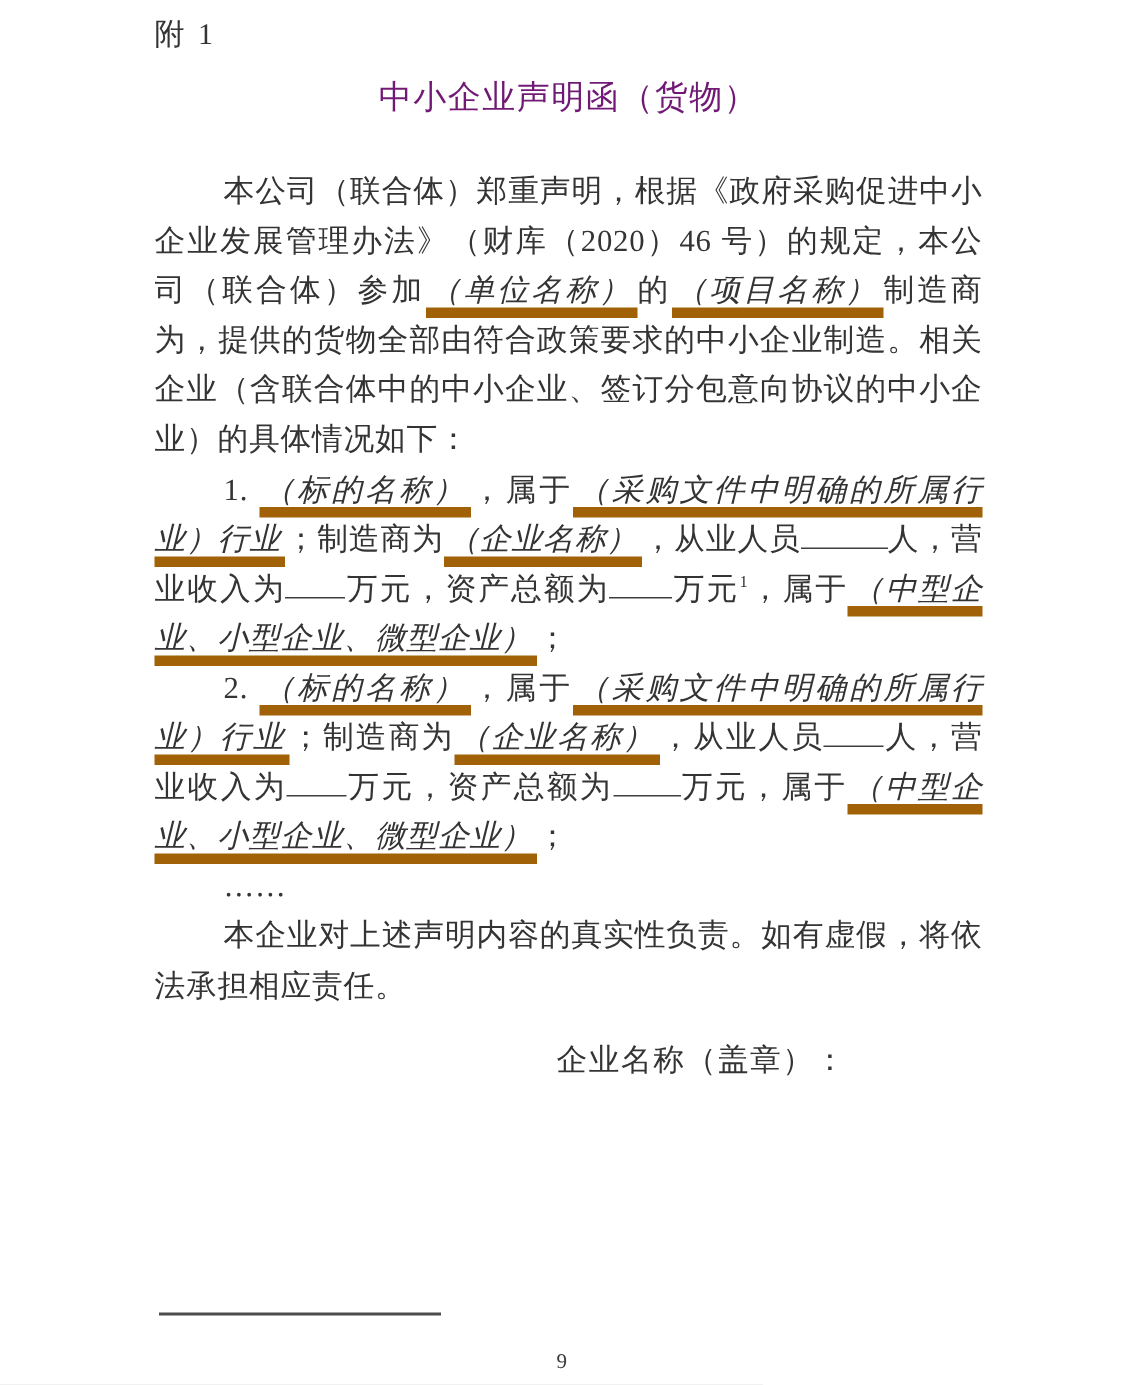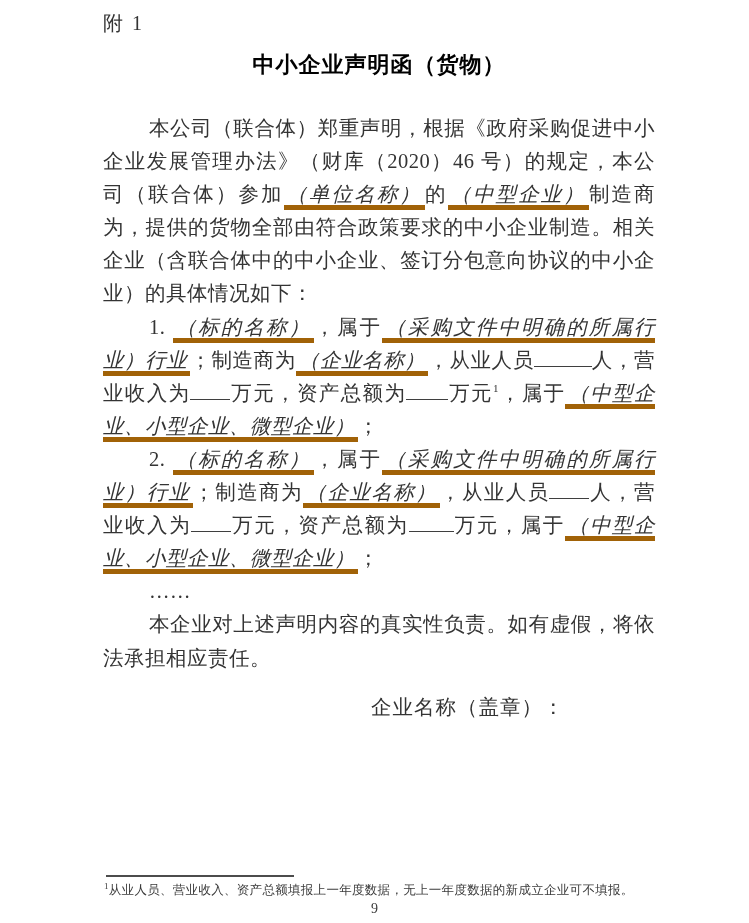--- a/index.html
+++ b/index.html
@@ -11,33 +11,33 @@
     font-family:"Liberation Serif","DejaVu Serif",serif;
     color:#343434;
   }
   .attach{
     position:absolute;left:103px;top:10px;
     font-size:20px;line-height:26px;letter-spacing:2px;
   }
   .title{
     position:absolute;left:103px;top:51px;width:552px;
     margin:0;text-align:center;
-    font-size:22px;font-weight:700;letter-spacing:1px;line-height:28px;
-    color:#000000;
+    font-size:22px;font-weight:400;letter-spacing:1px;line-height:28px;
+    color:#701a75;
   }
   .body{
     position:absolute;left:103px;top:112px;width:552px;
     font-size:20.5px;line-height:33.1px;
     text-align:justify;letter-spacing:0.5px;
   }
   .para{margin:0;text-indent:46px;}
   .run{}
   .ph{
     font-style:italic;
-    border-bottom:5px solid #a16207;
+    border-bottom:7px solid #a16207;
     padding:0 3px;
   }
   .blank{
     display:inline-block;
     height:0.88em;
     border-bottom:1px solid #3f3f3f;
   }
   .sup{
     vertical-align:super;
     font-size:11px;
@@ -64,31 +64,30 @@
 <body>
 
 <div class="page">
 
   <div class="attach">附 1</div>
 
   <h1 class="title">中小企业声明函（货物）</h1>
 
   <div class="body">
     <div id="paragraphs">
-        <p class="para"><span class="run">本公司（联合体）郑重声明，根据《政府采购促进中小企业发展管理办法》（财库（2020）46 号）的规定，本公司（联合体）参加</span><span class="ph">（单位名称）</span><span class="run">的</span><span class="ph">（中型企业）</span><span class="run">制造商为，提供的货物全部由符合政策要求的中小企业制造。相关企业（含联合体中的中小企业、签订分包意向协议的中小企业）的具体情况如下：</span></p>
+        <p class="para"><span class="run">本公司（联合体）郑重声明，根据《政府采购促进中小企业发展管理办法》（财库（2020）46 号）的规定，本公司（联合体）参加</span><span class="ph">（单位名称）</span><span class="run">的</span><span class="ph">（项目名称）</span><span class="run">制造商为，提供的货物全部由符合政策要求的中小企业制造。相关企业（含联合体中的中小企业、签订分包意向协议的中小企业）的具体情况如下：</span></p>
         <p class="para"><span class="run">1. </span><span class="ph">（标的名称）</span><span class="run">，属于</span><span class="ph">（采购文件中明确的所属行业）行业</span><span class="run">；制造商为</span><span class="ph">（企业名称）</span><span class="run">，从业人员</span><span class="blank" style="width: 58px;"></span><span class="run">人，营业收入为</span><span class="blank" style="width: 40px;"></span><span class="run">万元，资产总额为</span><span class="blank" style="width: 42px;"></span><span class="run">万元</span><span class="sup">1</span><span class="run">，属于</span><span class="ph">（中型企业、小型企业、微型企业）</span><span class="run">；</span></p>
         <p class="para"><span class="run">2. </span><span class="ph">（标的名称）</span><span class="run">，属于</span><span class="ph">（采购文件中明确的所属行业）行业</span><span class="run">；制造商为</span><span class="ph">（企业名称）</span><span class="run">，从业人员</span><span class="blank" style="width: 40px;"></span><span class="run">人，营业收入为</span><span class="blank" style="width: 40px;"></span><span class="run">万元，资产总额为</span><span class="blank" style="width: 45px;"></span><span class="run">万元，属于</span><span class="ph">（中型企业、小型企业、微型企业）</span><span class="run">；</span></p>
         <p class="para"><span class="run">……</span></p>
         <p class="para"><span class="run">本企业对上述声明内容的真实性负责。如有虚假，将依法承担相应责任。</span></p>
       </div>
 
     <div class="sig">
       <p>企业名称（盖章）：</p>
     </div>
   </div>
 
   <div class="fn-sep"></div>
 
-  <p class="fn-text"><sup>1</sup><span>从业人员、营业收入、资产总额填报上一年度数据，无上一年度数据的新成立企业可不填报。</span></p>
 
   <div class="pageno">9</div>
 
 </div>
 
 </body></html>

